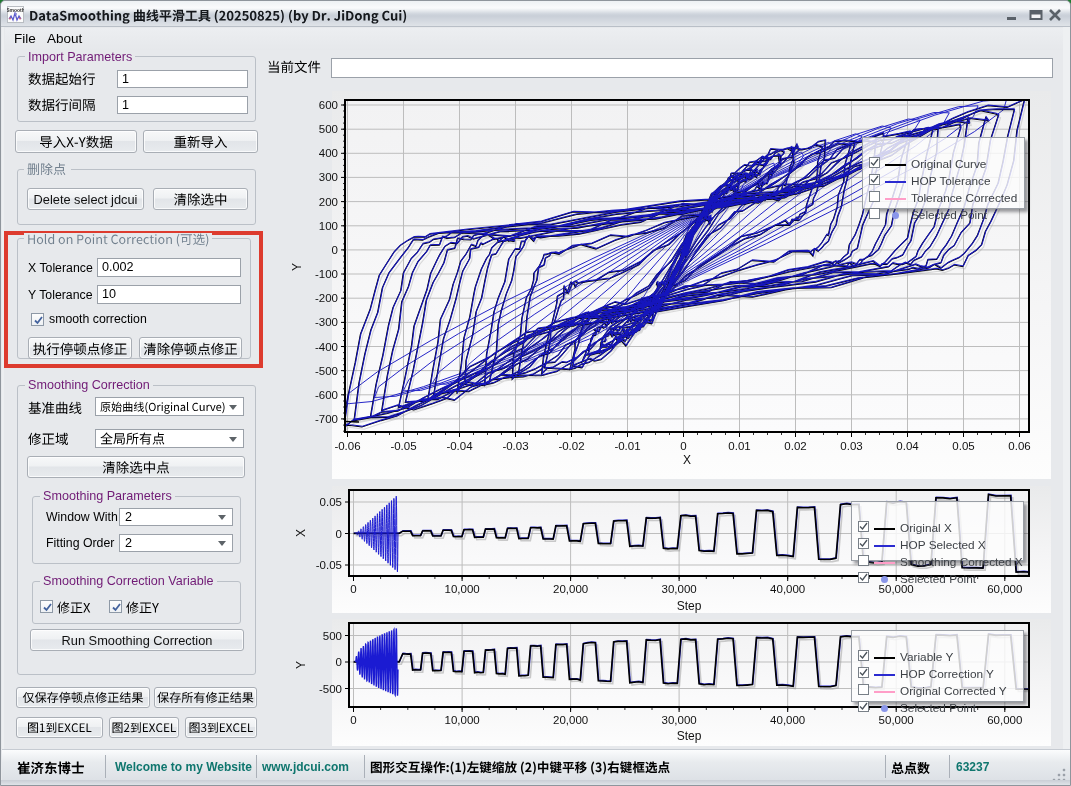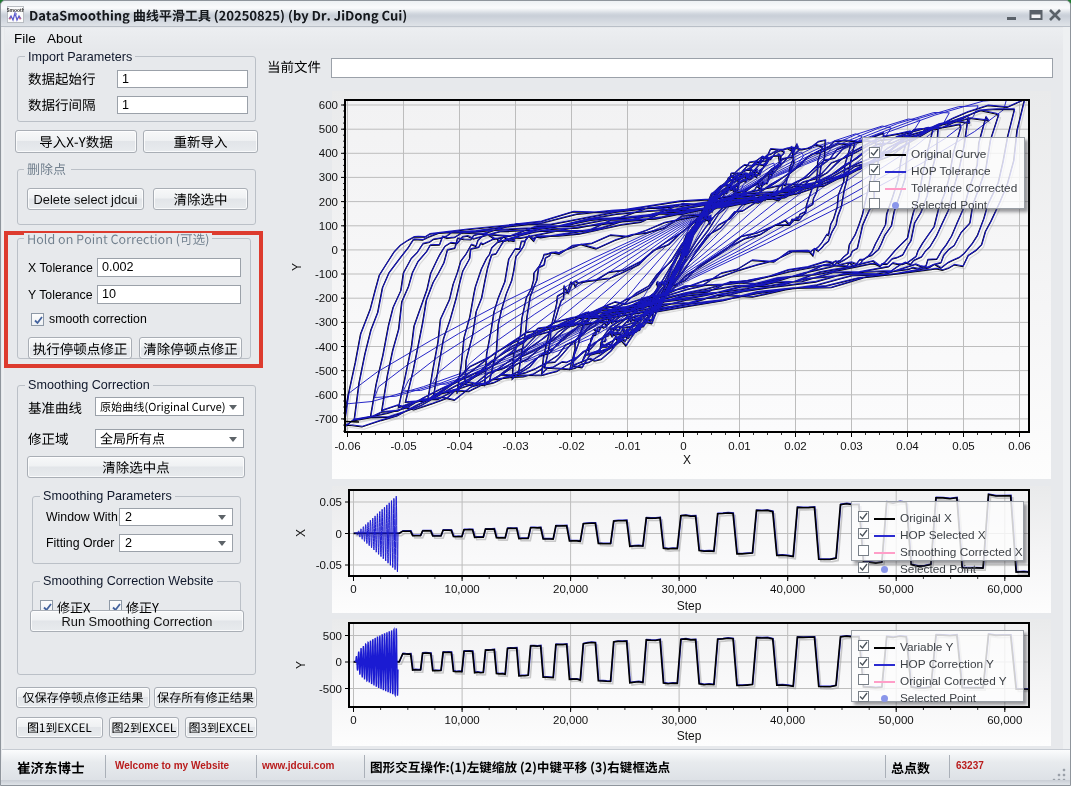--- a/index.html
+++ b/index.html
@@ -7,42 +7,42 @@
 #corner-l{left:0}#corner-r{right:0}
 #frame{position:absolute;inset:0;border-radius:5px 5px 0 0;z-index:1;
  background:#e7e9ec;overflow:hidden;border:1px solid #8f959c}
 #titlebar{position:absolute;left:0;top:0;width:100%;height:26px;
  background:linear-gradient(180deg,#eef1f4 0%,#fafbfc 28%,#cfd5dd 52%,#c9cfd8 60%,#dfe3e8 100%);
  border-radius:5px 5px 0 0;border-bottom:1px solid #b9bfc7}
 .winbtn{position:absolute;top:0;height:26px}
 #menubar{position:absolute;left:4px;top:27px;width:1063px;height:22px;background:linear-gradient(#eceef1,#e6e8eb)}
 .menuitem{position:absolute;top:30px;font-size:13.5px;color:#000}
 .grp{position:absolute;border:1px solid #bbc0c7;border-radius:3px}
-.grplab{position:absolute;font-size:12.6px;color:#0f172a;background:#e7e9ec;padding:0 3px;white-space:nowrap}
+.grplab{position:absolute;font-size:12.6px;color:#701a75;background:#e7e9ec;padding:0 3px;white-space:nowrap}
 .btn{position:absolute;border:1px solid #a9aeb5;border-radius:3px;
  background:linear-gradient(180deg,#f7f8f9 0%,#eff1f3 45%,#e2e5e9 50%,#e8ebee 100%);
  box-shadow:inset 0 0 0 1px rgba(255,255,255,.75)}
 .btn span{position:absolute;width:100%;text-align:center;font-size:12.8px;color:#111}
 .inp{position:absolute;background:#fff;border:1px solid #9ba1a9;font-size:12.6px;color:#000;padding:1px 4px;line-height:15px}
 .cmb{position:absolute;background:#fff;border:1px solid #9ba1a9}
 .cmb i{position:absolute;right:6px;top:50%;margin-top:-2px;width:0;height:0;
  border-left:4px solid transparent;border-right:4px solid transparent;border-top:5px solid #5d6368}
 .lab{position:absolute;font-size:12.3px;color:#000;white-space:nowrap}
 .cb{position:absolute;width:13px;height:13px;background:linear-gradient(#fdfdfd,#eef1f4);border:1px solid #8e99a6}
 .cb svg{position:absolute;left:1px;top:1px}
-.lgd{position:absolute;background:rgba(252,252,253,0.82);border:1px solid #999ea5;padding-top:8px;
+.lgd{position:absolute;background:rgba(252,252,253,0.82);border:1px solid #999ea5;padding-top:18px;
  box-shadow:3px 3px 3px rgba(60,60,65,0.5);z-index:5}
 .lrow{position:relative;height:17px}
 .lck{position:absolute;left:6px;top:1px;width:11px;height:11px;background:#fff;border:1px solid #787f87;display:inline-block}
 .lck svg{position:absolute;left:0px;top:0px}
 .ltx{position:absolute;left:48px;top:1px;font-size:11.8px;color:#3d4146;white-space:nowrap}
 #statusbar{position:absolute;left:1px;bottom:5px;width:1069px;height:31px;
  background:linear-gradient(180deg,#fbfcfd,#e8ebee 40%,#dde1e6);border-top:1px solid #c6cbd2}
 .sep{position:absolute;width:1px;height:23px;background:#aab0b8}
-.stx{position:absolute;top:9px;font-size:10px;font-weight:bold;color:#b91c1c;white-space:nowrap}
+.stx{position:absolute;top:9px;font-size:12px;font-weight:bold;color:#0f766e;white-space:nowrap}
 #grip{position:absolute;right:4px;bottom:3px;width:14px;height:14px;
  background:
  radial-gradient(circle at 12px 12px,#9aa0a8 1.5px,transparent 1.6px),
  radial-gradient(circle at 12px 7px,#9aa0a8 1.5px,transparent 1.6px),
  radial-gradient(circle at 7px 12px,#9aa0a8 1.5px,transparent 1.6px),
  radial-gradient(circle at 12px 2px,#9aa0a8 1.5px,transparent 1.6px),
  radial-gradient(circle at 7px 7px,#9aa0a8 1.5px,transparent 1.6px),
  radial-gradient(circle at 2px 12px,#9aa0a8 1.5px,transparent 1.6px)}
 #bottomedge{position:absolute;left:0;bottom:0;width:100%;height:5px;background:linear-gradient(#c9ced5,#dfe3e8)}
 </style></head><body>
@@ -69,29 +69,29 @@
     </div><div class="lab" style="left:48px;top:311px">smooth correction</div><div class="btn" style="left:27px;top:336px;width:104px;height:22px"></div><div class="btn" style="left:138px;top:336px;width:103px;height:22px"></div><div class="grp" style="left:16px;top:384px;width:239px;height:290px"></div><div class="grplab" style="left:24px;top:377px">Smoothing Correction</div><div class="cmb" style="left:94px;top:396px;width:149px;height:19px">
       <i></i>
     </div><div class="cmb" style="left:94px;top:428px;width:149px;height:19px">
       <i></i>
     </div><div class="btn" style="left:26px;top:455px;width:218px;height:22px"></div><div class="grp" style="left:31px;top:495px;width:209px;height:68px"></div><div class="grplab" style="left:39px;top:488px">Smoothing Parameters</div><div class="lab" style="left:45px;top:509px">Window With</div><div class="cmb" style="left:118px;top:507px;width:114px;height:18px">
       <i></i>
       <span style="position:absolute;left:5px;top:1px;font-size:12.6px">2</span>
     </div><div class="lab" style="left:45px;top:535px">Fitting Order</div><div class="cmb" style="left:118px;top:533px;width:114px;height:18px">
       <i></i>
       <span style="position:absolute;left:5px;top:1px;font-size:12.6px">2</span>
-    </div><div class="grp" style="left:31px;top:580px;width:209px;height:43px"></div><div class="grplab" style="left:39px;top:573px">Smoothing Correction Website</div><div class="cb" style="left:39px;top:599px">
+    </div><div class="grp" style="left:31px;top:580px;width:209px;height:43px"></div><div class="grplab" style="left:39px;top:573px">Smoothing Correction Variable</div><div class="cb" style="left:39px;top:599px">
       <svg width="11" height="11">
         <path d="M2 5.5l2.5 2.5L9 2" stroke="#44639e" stroke-width="1.8" fill="none"></path>
       </svg>
     </div><div class="cb" style="left:108px;top:599px">
       <svg width="11" height="11">
         <path d="M2 5.5l2.5 2.5L9 2" stroke="#44639e" stroke-width="1.8" fill="none"></path>
       </svg>
-    </div><div class="btn" style="left:29px;top:609px;width:214px;height:22px">
+    </div><div class="btn" style="left:29px;top:628px;width:214px;height:22px">
       <span style="top:3px;font-size:12.8px">Run Smoothing Correction</span>
     </div><div class="btn" style="left:15px;top:686px;width:134px;height:21px"></div><div class="btn" style="left:153px;top:686px;width:103px;height:21px"></div><div class="btn" style="left:15px;top:716px;width:87px;height:21px"></div><div class="btn" style="left:108px;top:716px;width:70px;height:21px"></div><div class="btn" style="left:184px;top:716px;width:72px;height:21px"></div><div class="inp" style="left:330px;top:57px;width:722px;height:20px"></div><svg width="0" height="0">
       <defs>
         <linearGradient id="pangrad" x1="0" y1="0" x2="0" y2="1">
           <stop offset="0" stop-color="#e9eaeb"></stop>
           <stop offset="0.5" stop-color="#f4f4f5"></stop>
           <stop offset="1" stop-color="#fdfdfd"></stop>
         </linearGradient>
         <linearGradient id="plotgrad" x1="0" y1="0" x2="0" y2="1">
           <stop offset="0" stop-color="#f2f2f3"></stop>

